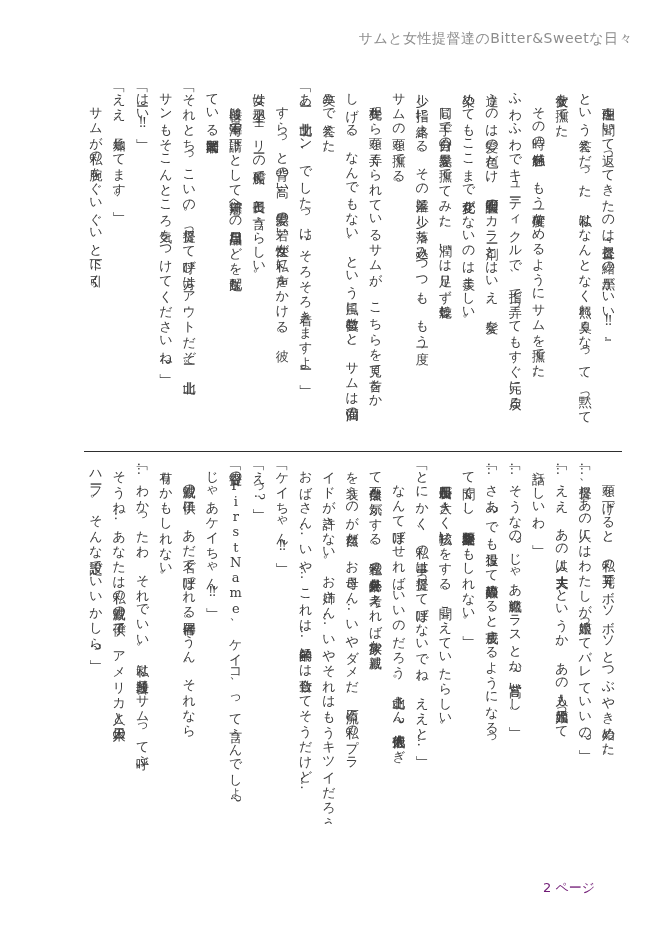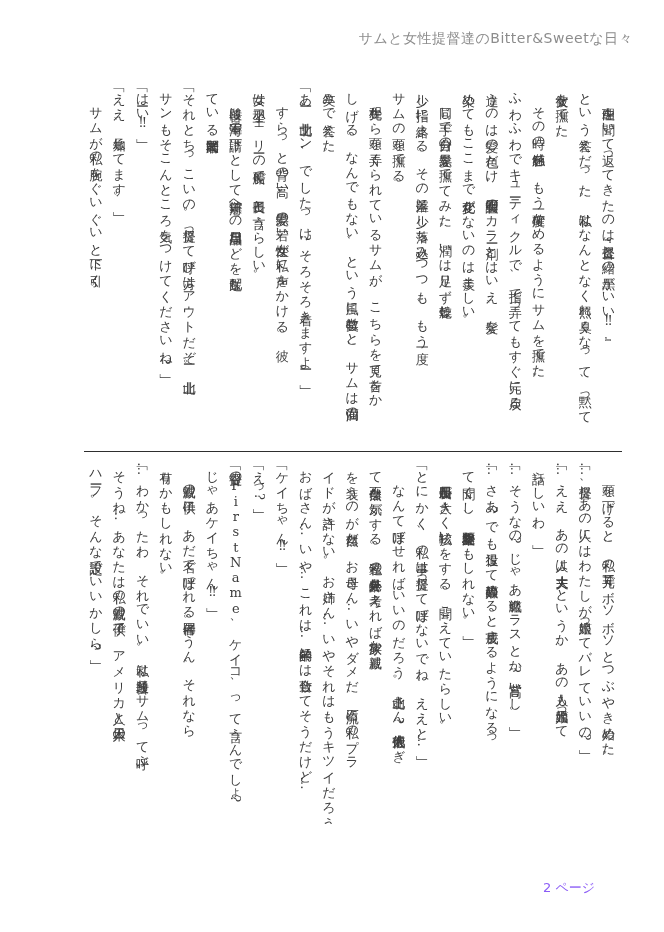--- a/index.html
+++ b/index.html
@@ -49,21 +49,21 @@
     height: 0;
     border: none;
     border-top: 1px solid #2e2e2e;
   }
   .page-footer {
     position: absolute;
     top: 879px;
     right: 69px;
     font-family: "DejaVu Sans", "Liberation Sans", sans-serif;
     font-size: 13px;
-    color: #8b5cf6;
+    color: #701a75;
     white-space: nowrap;
   }
 </style>
 </head>
 <body>
 
 <div class="page">
 
   <div class="page-header">サムと女性提督達のBitter&amp;Sweetな日々</div>
 

